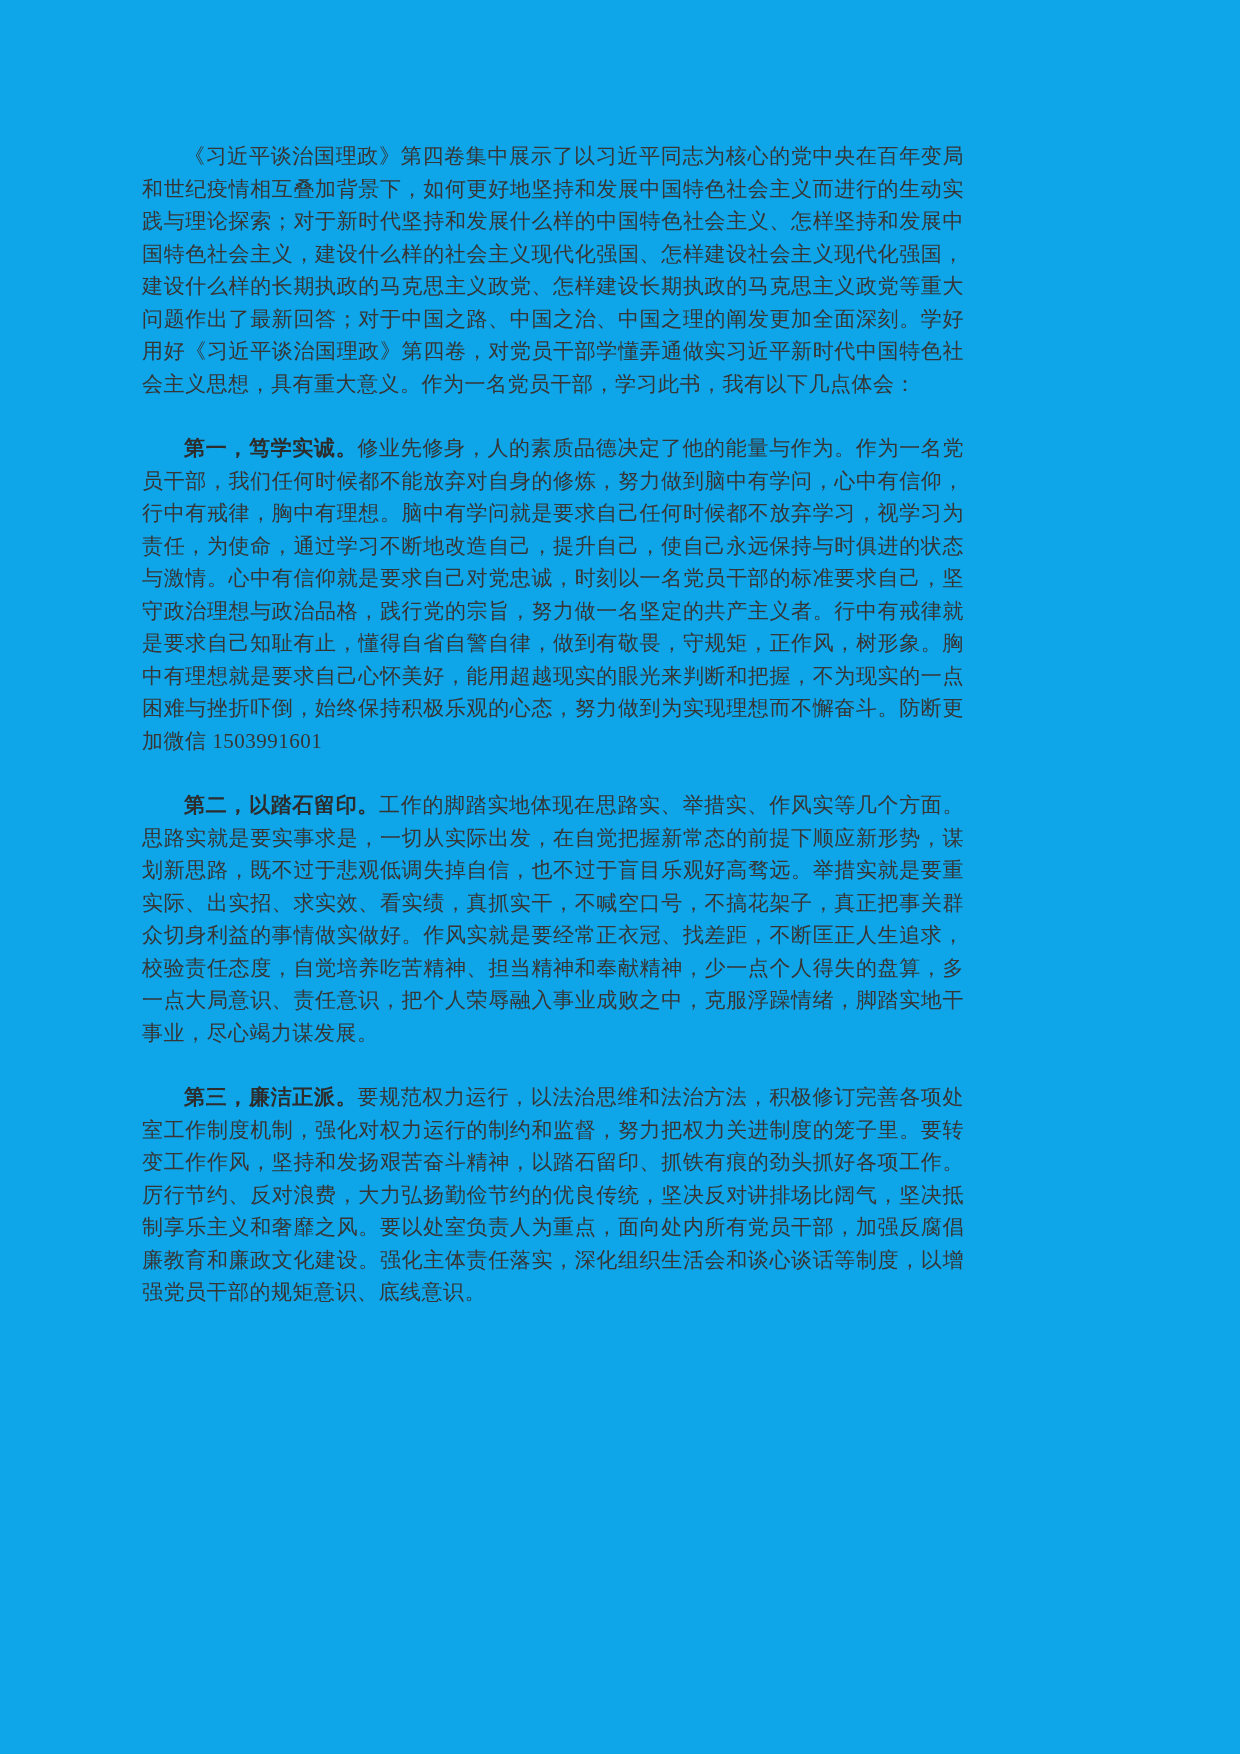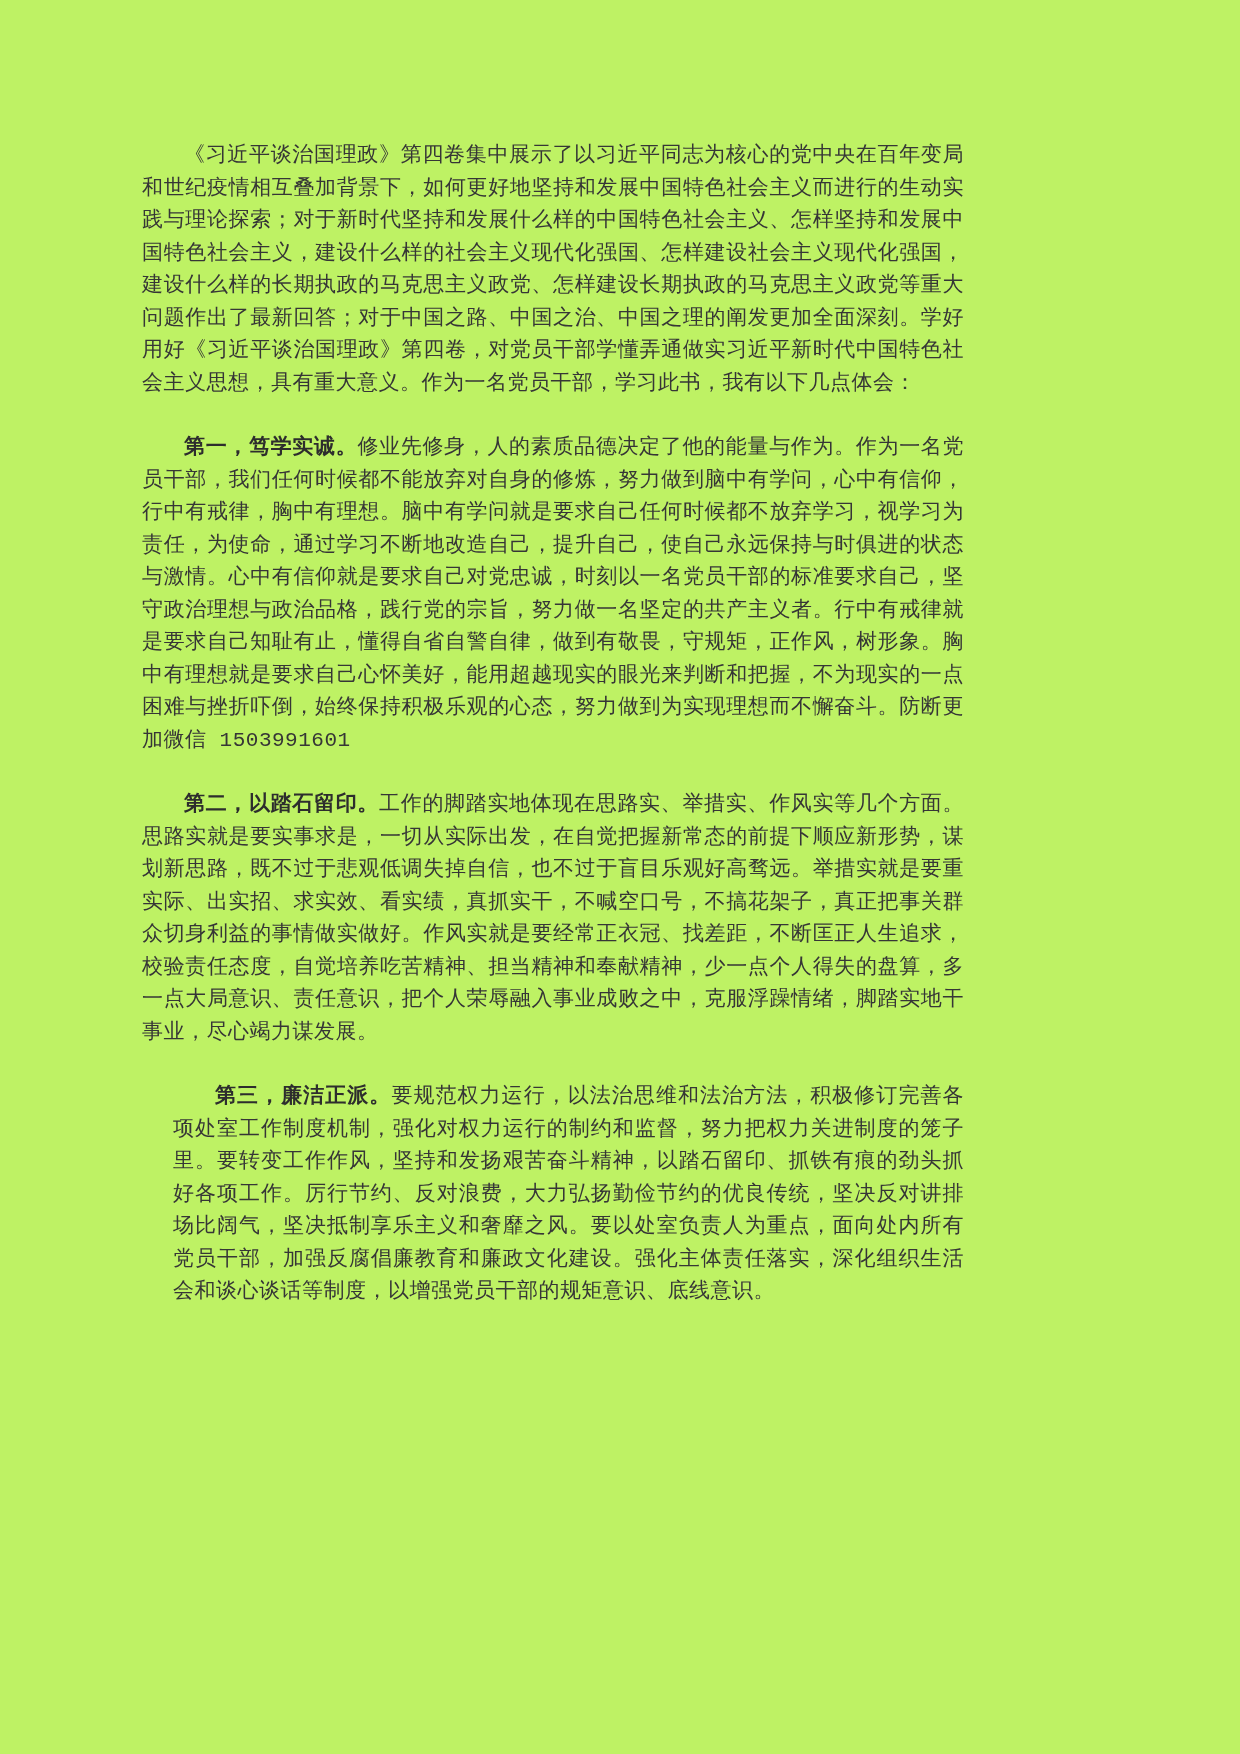--- a/index.html
+++ b/index.html
@@ -4,43 +4,42 @@
 <style>
   html, body {
     margin: 0;
     padding: 0;
     background: #ffffff;
   }
   .page {
     position: relative;
     width: 1240px;
     height: 1754px;
-    background: #bef264;
+    background: #0ea5e9;
     overflow: hidden;
-    font-family: Liberation Mono, monospace;
+    font-family: Liberation Serif, serif;
   }
   .doc-content {
     position: absolute;
     top: 140px;
     left: 142px;
     width: 822px;
     color: #363636;
     font-size: 21px;
     line-height: 32.5px;
     text-align: justify;
     letter-spacing: 0.5px;
   }
   .paragraph {
     margin: 0 0 32px 0;
     text-indent: 2em;
     word-break: break-all;
   }
   .paragraph:last-child {
     margin-bottom: 0;
-    margin-left: 31px;
   }
   .lead {
     font-weight: bold;
     color: #2d2d2d;
   }
 </style>
 </head>
 <body>
 
 <div class="page">

